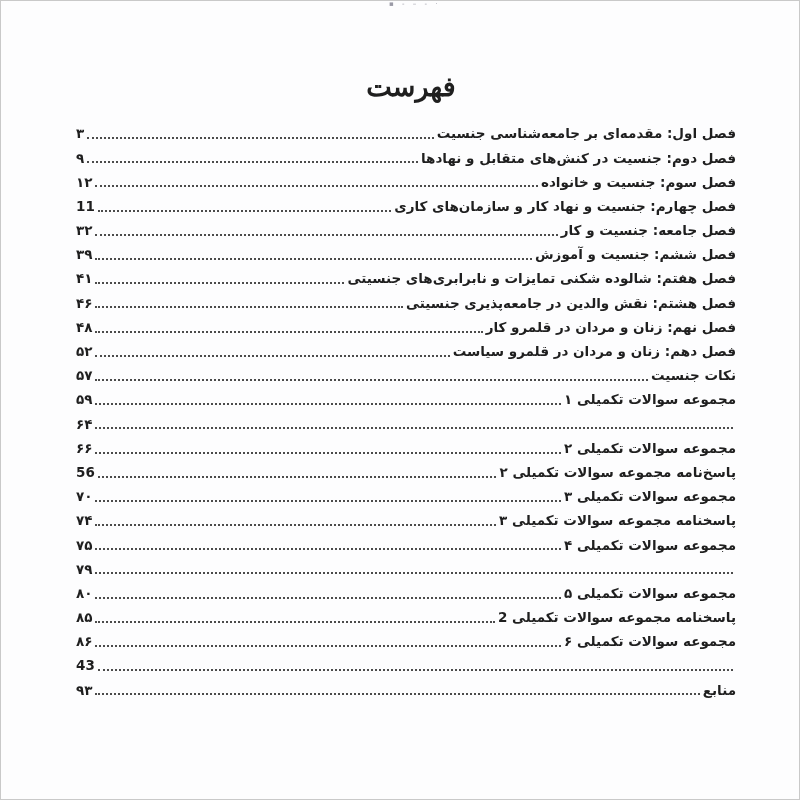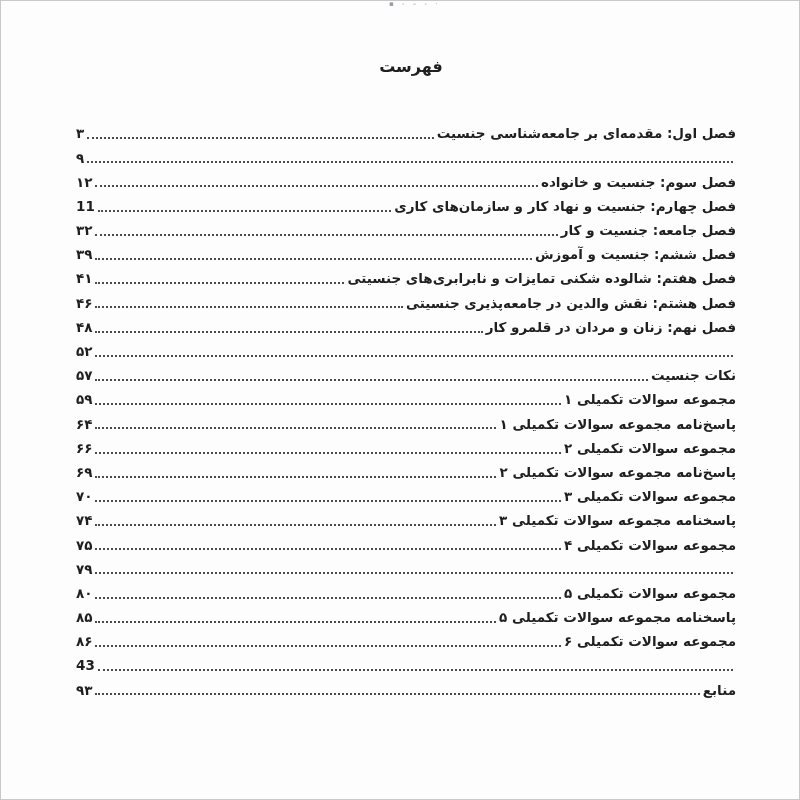--- a/index.html
+++ b/index.html
@@ -26,27 +26,28 @@
     height: 9px;
     font-size: 7px;
     line-height: 7px;
     color: #9a9aa6;
     letter-spacing: 3px;
     overflow: hidden;
     white-space: nowrap;
   }
   .doc-title {
     position: absolute;
-    top: 56px;
+    top: 70px;
     left: 410px;
     transform: translateX(-50%);
-    font-size: 16px;
+    font-size: 27px;
     font-weight: bold;
     direction: rtl;
     white-space: nowrap;
+    font-family: Liberation Serif, serif;
   }
   .toc {
     position: absolute;
     top: 121px;
     left: 75px;
     right: 63px;
     direction: rtl;
   }
   .row {
     height: 24.2px;
@@ -83,20 +84,21 @@
 
   <div class="doc-title">فهرست</div>
 
   <div class="toc" id="toc-list">
       <div class="row">
         <span class="t">فصل اول: مقدمه‌ای بر جامعه‌شناسی جنسیت</span>
         <span class="leader"></span>
         <span class="n">۳</span>
       </div>
       <div class="row">
+        <span class="t">فصل دوم: جنسیت در کنش‌های متقابل و نهادها</span>
         <span class="leader"></span>
         <span class="n">۹</span>
       </div>
       <div class="row">
         <span class="t">فصل سوم: جنسیت و خانواده</span>
         <span class="leader"></span>
         <span class="n">۱۲</span>
       </div>
       <div class="row">
         <span class="t">فصل چهارم: جنسیت و نهاد کار و سازمان‌های کاری</span>
@@ -122,47 +124,47 @@
         <span class="t">فصل هشتم: نقش والدین در جامعه‌پذیری جنسیتی</span>
         <span class="leader"></span>
         <span class="n">۴۶</span>
       </div>
       <div class="row">
         <span class="t">فصل نهم: زنان و مردان در قلمرو کار</span>
         <span class="leader"></span>
         <span class="n">۴۸</span>
       </div>
       <div class="row">
+        <span class="t">فصل دهم: زنان و مردان در قلمرو سیاست</span>
         <span class="leader"></span>
         <span class="n">۵۲</span>
       </div>
       <div class="row">
         <span class="t">نکات جنسیت</span>
         <span class="leader"></span>
         <span class="n">۵۷</span>
       </div>
       <div class="row">
         <span class="t">مجموعه سوالات تکمیلی ۱</span>
         <span class="leader"></span>
         <span class="n">۵۹</span>
       </div>
       <div class="row">
-        <span class="t">پاسخ‌نامه مجموعه سوالات تکمیلی ۱</span>
         <span class="leader"></span>
         <span class="n">۶۴</span>
       </div>
       <div class="row">
         <span class="t">مجموعه سوالات تکمیلی ۲</span>
         <span class="leader"></span>
         <span class="n">۶۶</span>
       </div>
       <div class="row">
         <span class="t">پاسخ‌نامه مجموعه سوالات تکمیلی ۲</span>
         <span class="leader"></span>
-        <span class="n">۶۹</span>
+        <span class="n">56</span>
       </div>
       <div class="row">
         <span class="t">مجموعه سوالات تکمیلی ۳</span>
         <span class="leader"></span>
         <span class="n">۷۰</span>
       </div>
       <div class="row">
         <span class="t">پاسخنامه مجموعه سوالات تکمیلی ۳</span>
         <span class="leader"></span>
         <span class="n">۷۴</span>
@@ -175,21 +177,21 @@
       <div class="row">
         <span class="leader"></span>
         <span class="n">۷۹</span>
       </div>
       <div class="row">
         <span class="t">مجموعه سوالات تکمیلی ۵</span>
         <span class="leader"></span>
         <span class="n">۸۰</span>
       </div>
       <div class="row">
-        <span class="t">پاسخنامه مجموعه سوالات تکمیلی ۵</span>
+        <span class="t">پاسخنامه مجموعه سوالات تکمیلی 2</span>
         <span class="leader"></span>
         <span class="n">۸۵</span>
       </div>
       <div class="row">
         <span class="t">مجموعه سوالات تکمیلی ۶</span>
         <span class="leader"></span>
         <span class="n">۸۶</span>
       </div>
       <div class="row">
         <span class="leader"></span>

